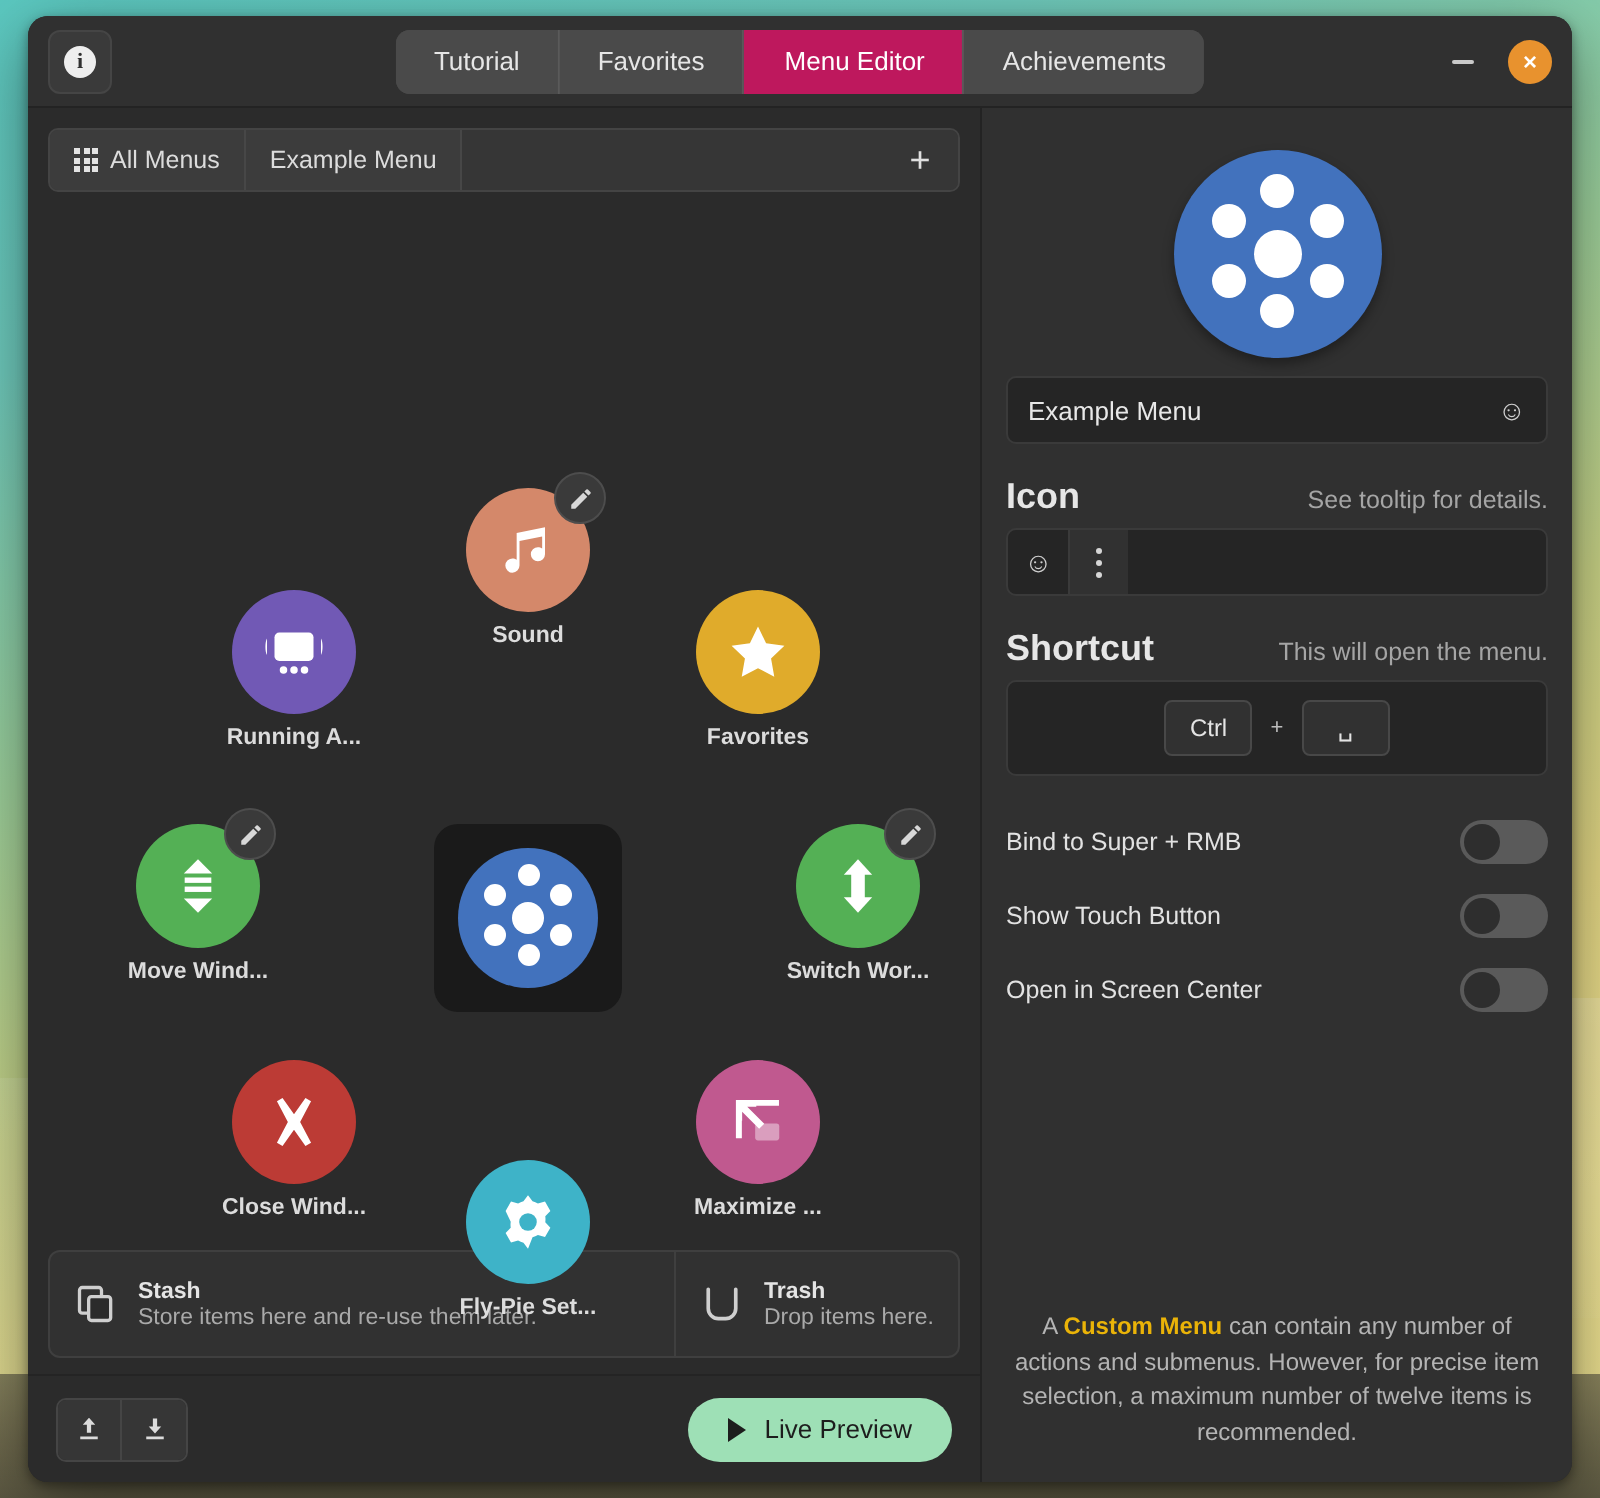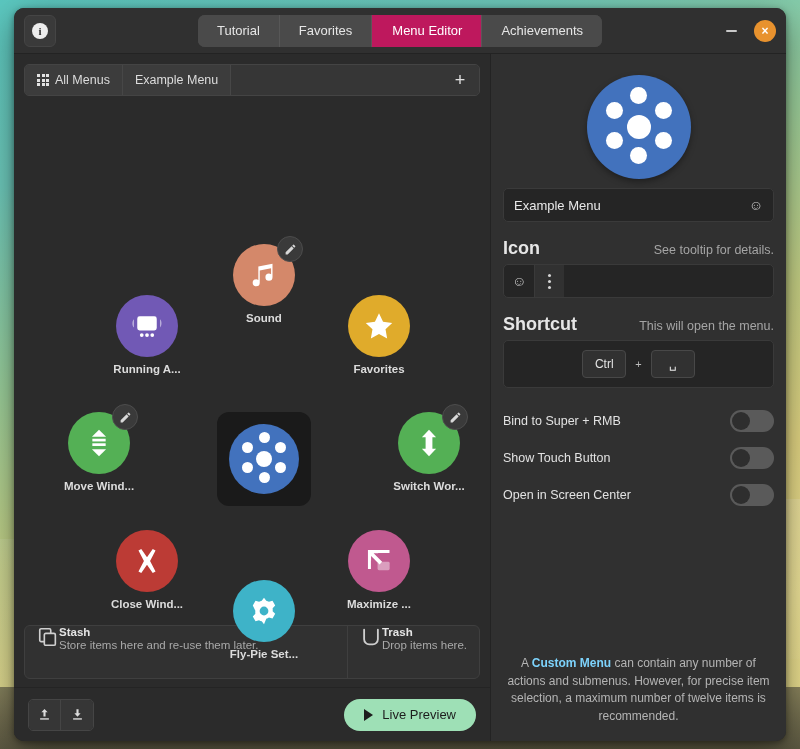--- a/index.html
+++ b/index.html
@@ -199,21 +199,21 @@
   .stash-row {
     margin: 0 10px 8px 10px;
     height: 54px; min-height: 54px;
     display: flex;
     background: #313131;
     border: 1px solid #3f3f3f;
     border-radius: 6px;
     overflow: hidden;
   }
   .stash-cell {
-    display: flex; align-items: flex-start; 
+    display: flex; align-items: center; gap: 10px;
     padding: 0 12px;
     cursor: pointer;
   }
   .stash-cell.grow { flex: 1; border-right: 1px solid #3f3f3f; }
   .stash-txt-t { font-size: 11.5px; font-weight: bold; color: #e4e4e4; }
   .stash-txt-s { font-size: 11.5px; color: #a9a9a9; margin-top: 1px; }
 
   
   .actionbar {
     height: 54px; min-height: 54px;
@@ -339,21 +339,21 @@
     width: 18px; height: 18px; border-radius: 50%;
     background: #2e2e2e;
   }
   .info-text {
     margin-top: auto;
     font-size: 12px; line-height: 1.45;
     color: #b4b4b4;
     text-align: center;
     padding: 0 4px 6px 4px;
   }
-  .info-text b { color: #7dd3fc; }
+  .info-text b { color: #eab308; }
 </style>
 </head>
 <body>
 
 <div class="wall-facet-a"></div>
 <div class="wall-facet-b"></div>
 <div class="wall-bottom"></div>
 
 <div class="window">
 

